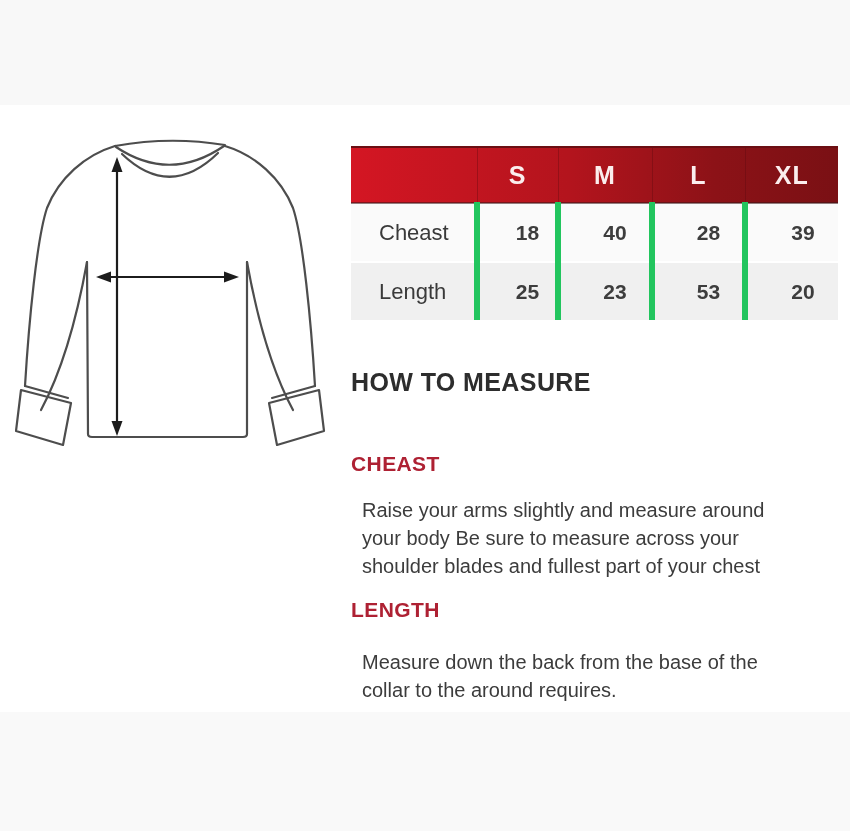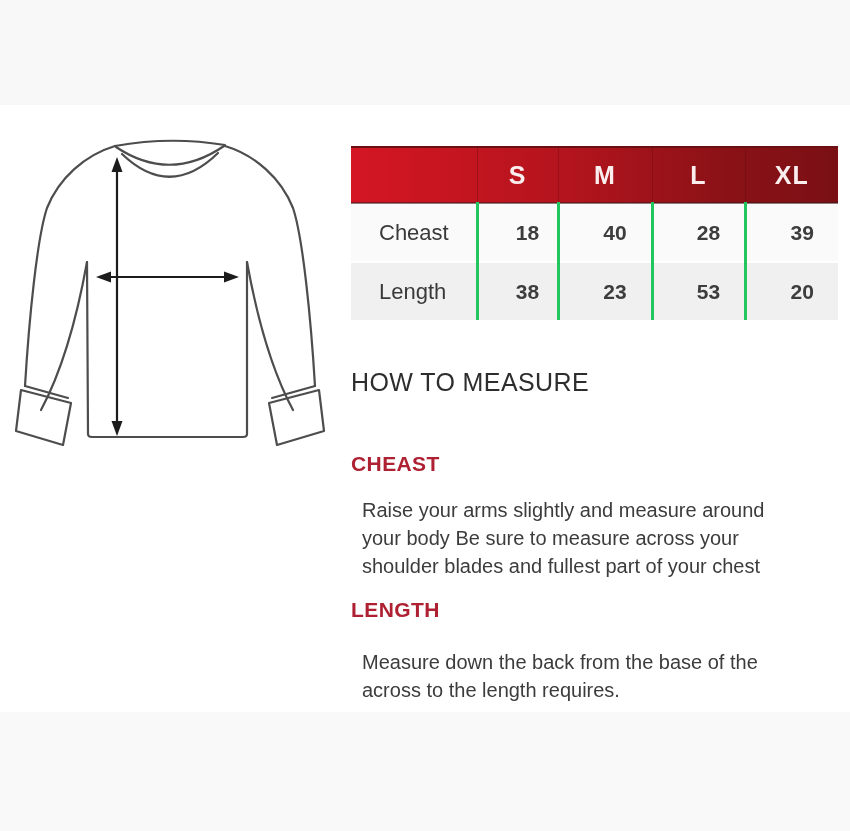--- a/index.html
+++ b/index.html
@@ -27,29 +27,29 @@
   .size-table thead tr{
     background:linear-gradient(90deg,#d41623 0%,#b3141d 45%,#8c1217 75%,#7a1014 100%);
     border-top:2px solid #6b0f13;
   }
   .size-table th + th{border-left:1px solid rgba(90,10,14,.35);}
   .size-table td{
     height:55px;font-size:21px;font-weight:bold;color:#3d3d3d;
     text-align:center;vertical-align:middle;background:#fafafa;
   }
   .size-table tbody tr + tr td{background:#f0f0f0;border-top:2px solid #ffffff;}
-  .size-table td + td{border-left:3px solid #22c55e;padding-left:21px;}
+  .size-table td + td{border-left:6px solid #22c55e;padding-left:21px;}
   .size-table td.lbl{
     text-align:left;padding-left:28px;font-size:22px;font-weight:500;color:#3a3a3a;
   }
 
   
   .h1{
     position:absolute;left:351px;top:368px;margin:0;
-    font-size:25px;font-weight:400;color:#2d2d2d;letter-spacing:.4px;
+    font-size:25px;font-weight:700;color:#2d2d2d;letter-spacing:.4px;
   }
   .sec-h{
     position:absolute;left:351px;margin:0;
     font-size:21px;font-weight:800;color:#ae2133;letter-spacing:.4px;
   }
   .sec-h.cheast{top:452px;}
   .sec-h.length{top:598px;}
   .sec-p{
     position:absolute;left:350px;width:486px;margin:12px;
     font-size:20px;line-height:28px;color:#3c3c3c;white-space:pre-line;
@@ -120,32 +120,32 @@
     <tbody>
       <tr>
         <td class="lbl">Cheast</td>
         <td>18</td>
         <td>40</td>
         <td>28</td>
         <td>39</td>
       </tr>
       <tr>
         <td class="lbl">Length</td>
-        <td>38</td>
+        <td>25</td>
         <td>23</td>
         <td>53</td>
         <td>20</td>
       </tr>
     </tbody>
   </table>
 
   <h1 class="h1">HOW TO MEASURE</h1>
 
   <h2 class="sec-h cheast">CHEAST</h2>
   <p class="sec-p cheast">Raise your arms slightly and measure around
 your body Be sure to measure across your
 shoulder blades and fullest part of your chest</p>
 
   <h2 class="sec-h length">LENGTH</h2>
   <p class="sec-p length">Measure down the back from the base of the
-across to the length requires.</p>
+collar to the around requires.</p>
 
 </div>
 
 </body></html>

